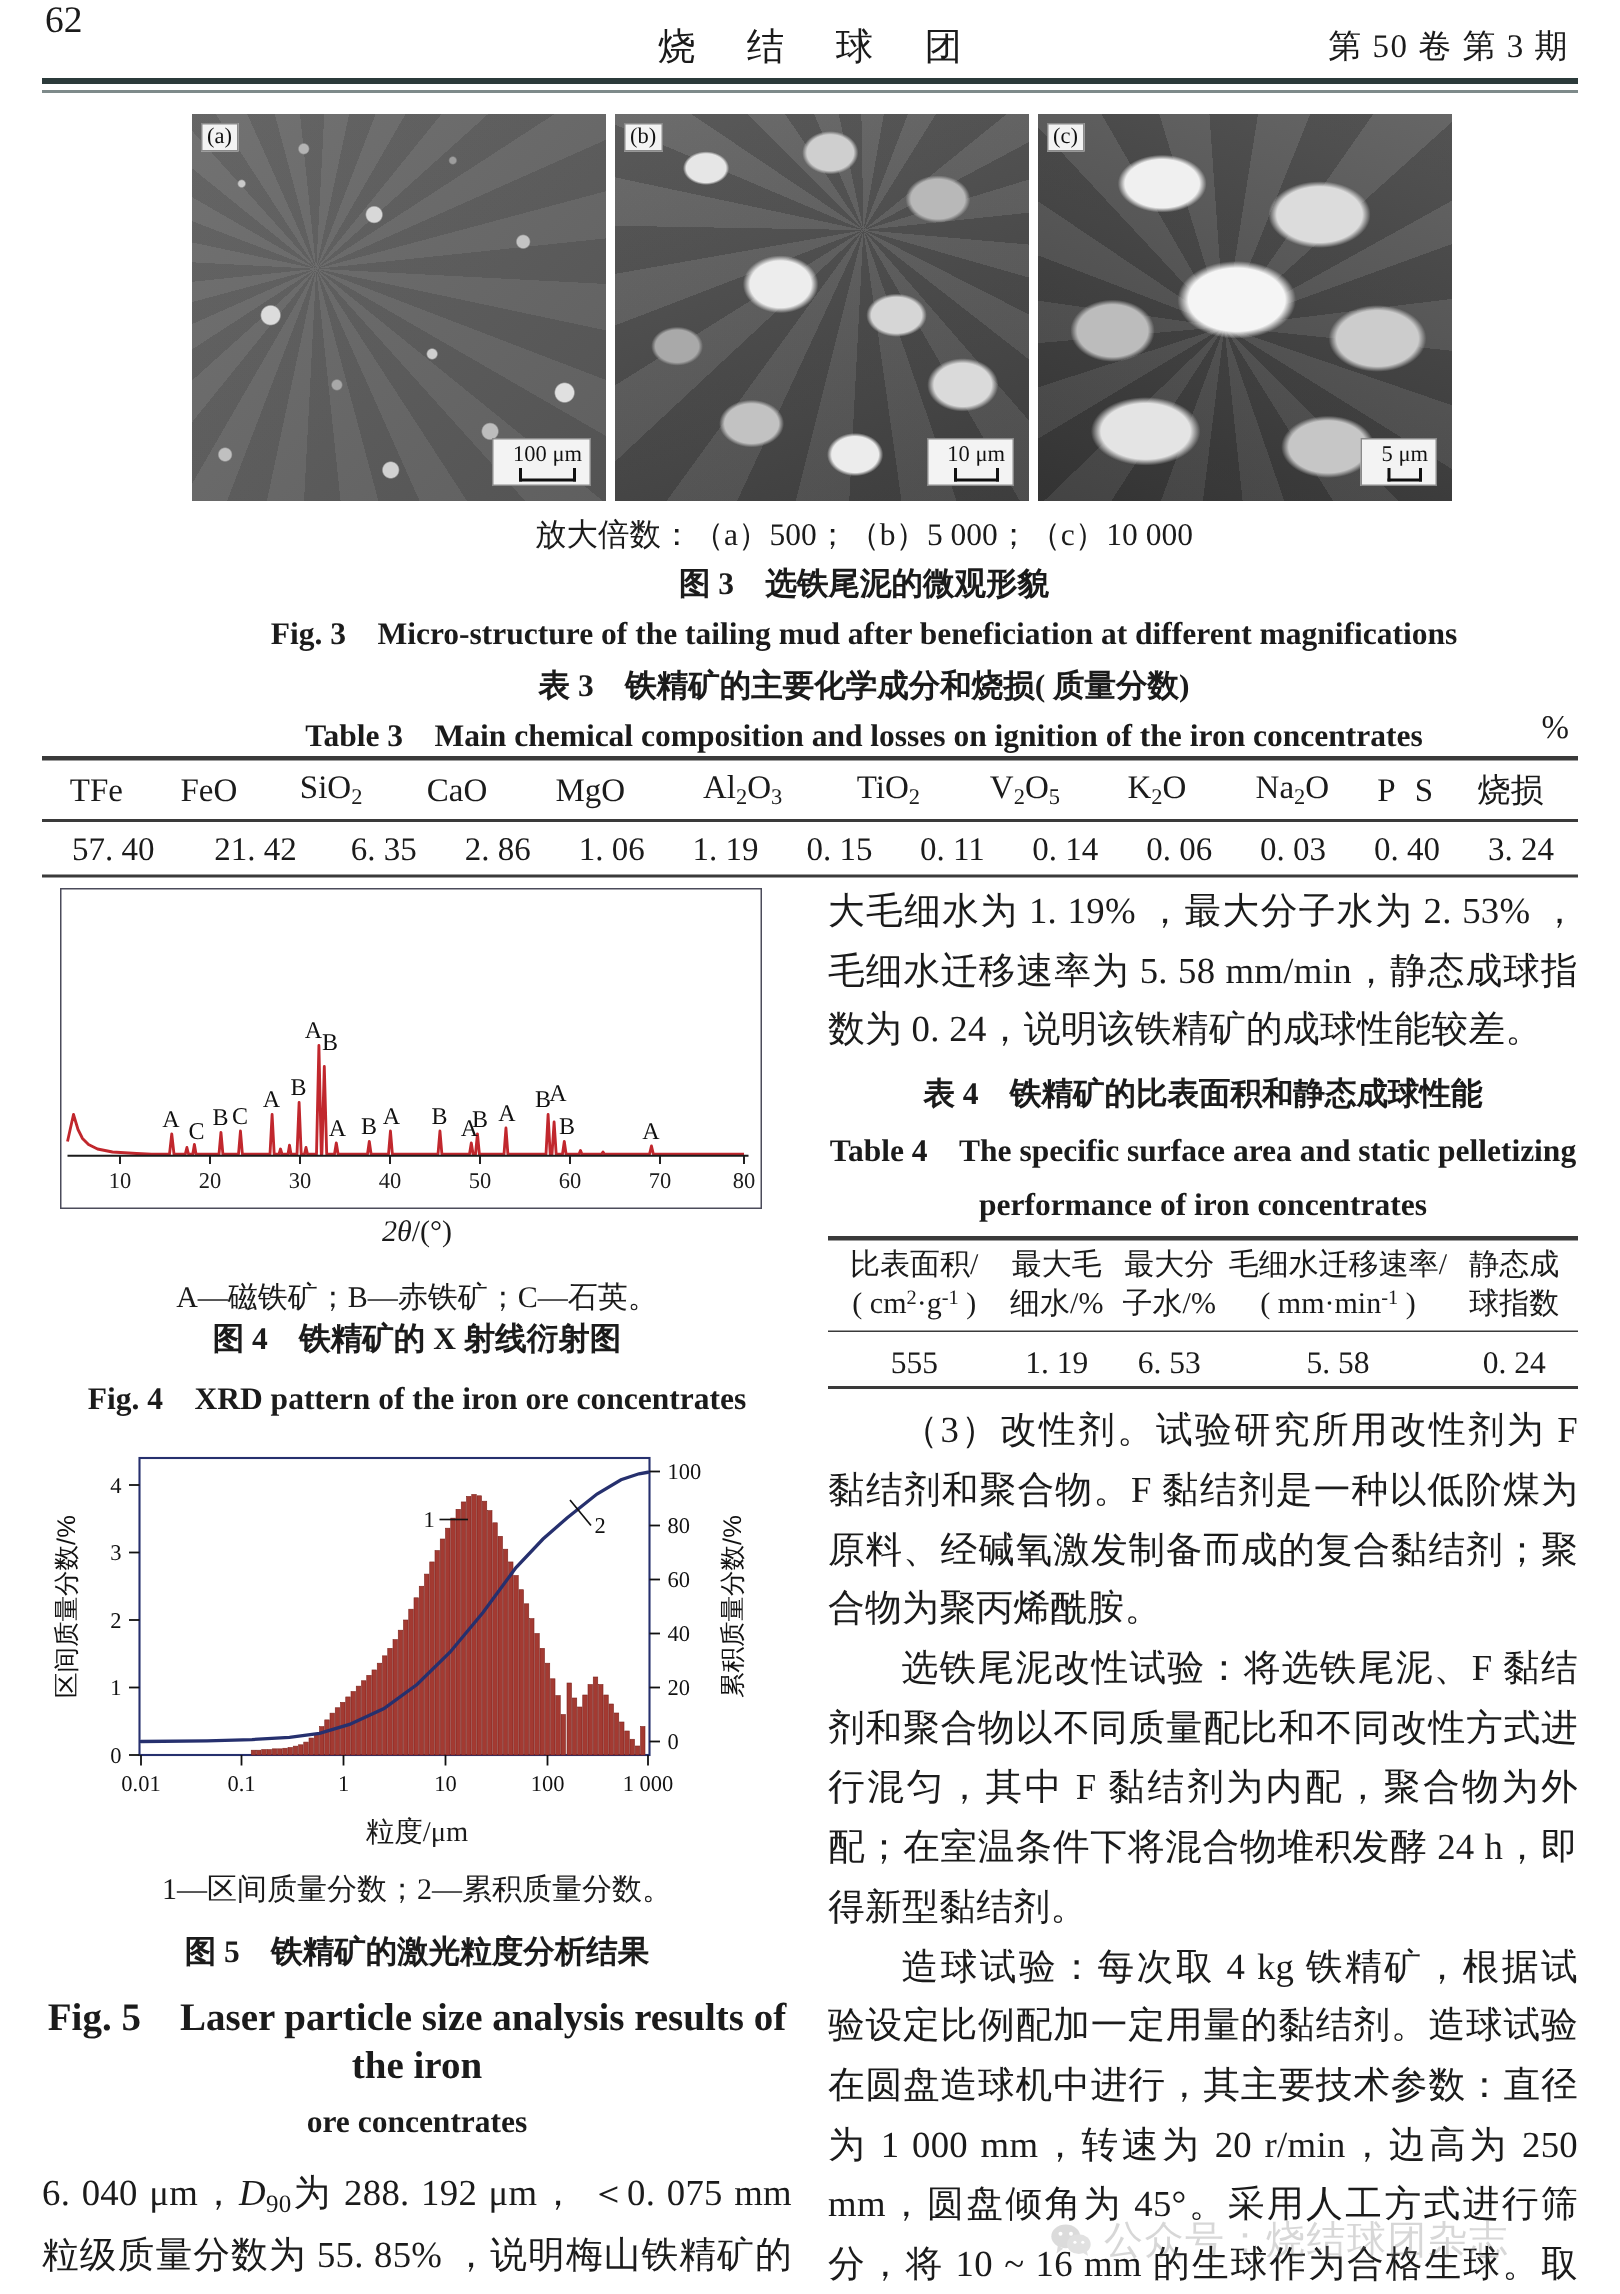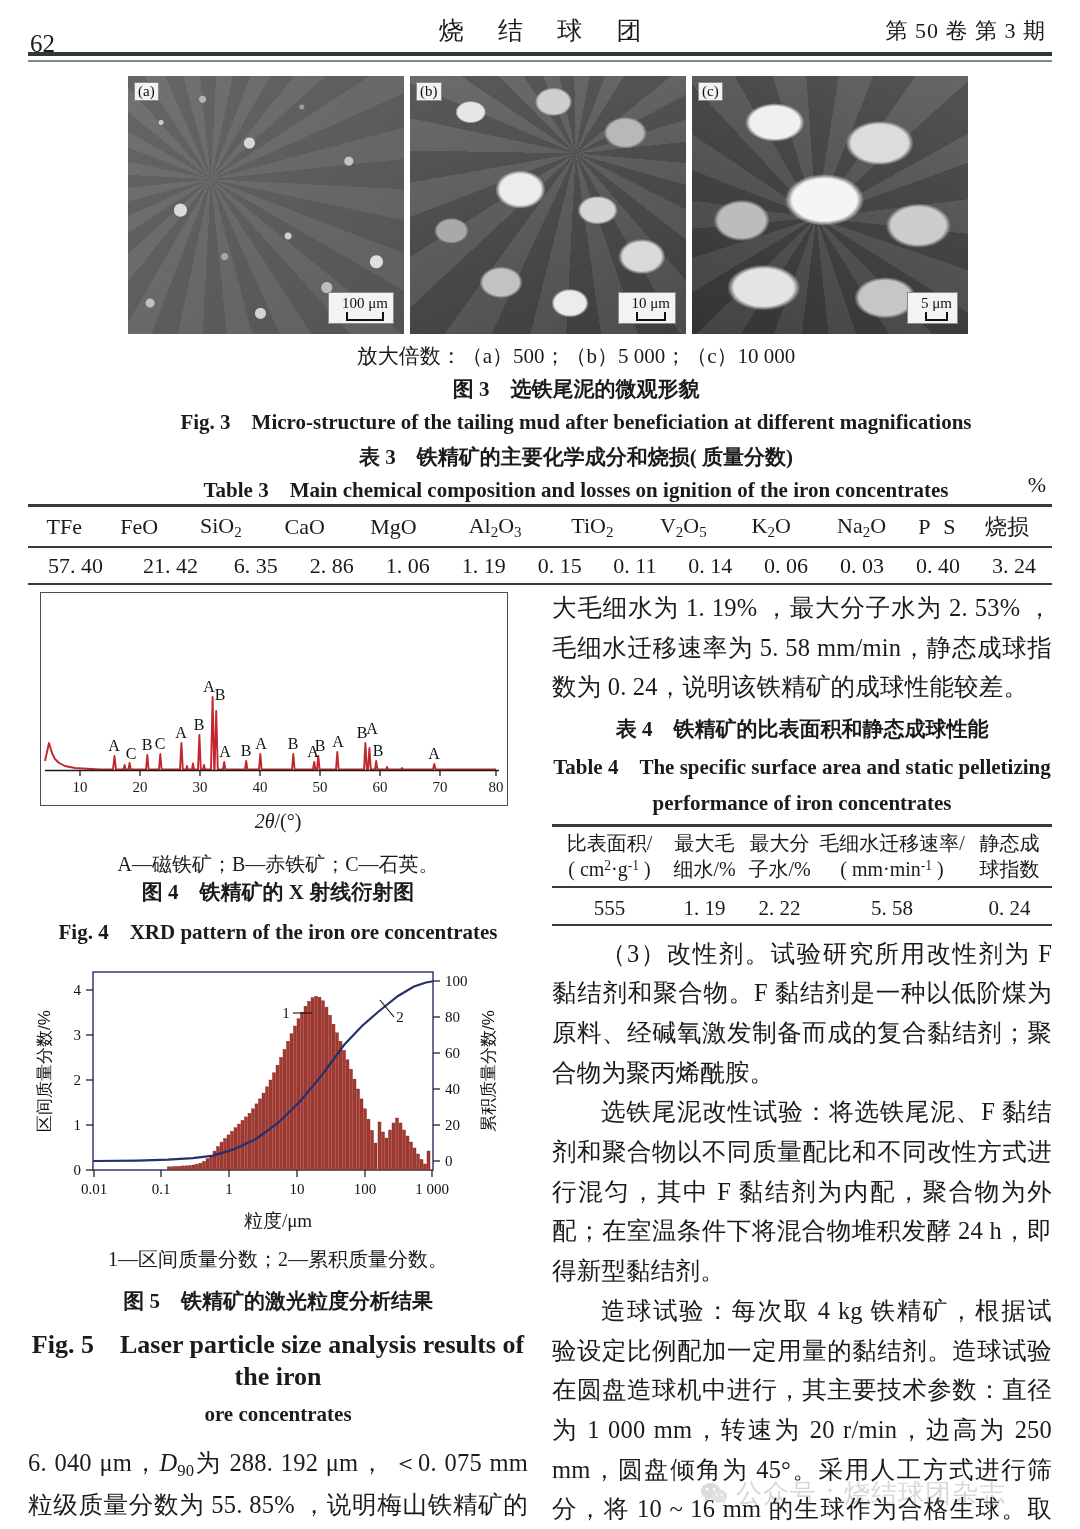--- a/index.html
+++ b/index.html
@@ -5,21 +5,21 @@
   html,body{margin:0;padding:0;}
   body{
     width:1080px;height:1529px;background:#fff;
     font-family:"Liberation Serif","DejaVu Serif",serif;
     color:#1b1b1b;position:relative;overflow:hidden;
   }
   .page{position:relative;width:1080px;height:1529px;}
 
   
   .hdr{position:absolute;left:0;top:0;width:1080px;height:58px;}
-  .hdr-pageno{position:absolute;left:30px;top:30px;font-size:25px;}
+  .hdr-pageno{position:absolute;left:30px;top:0;font-size:25px;}
   .hdr-title{position:absolute;left:0;top:14px;width:1080px;text-align:center;
              font-size:25px;letter-spacing:14px;text-indent:14px;}
   .hdr-vol{position:absolute;right:34px;top:16px;font-size:22px;letter-spacing:1px;}
   .rule-thick{position:absolute;left:28px;top:52px;width:1024px;height:4px;background:#2b3a3a;}
   .rule-thin{position:absolute;left:28px;top:60px;width:1024px;height:1.5px;background:#7e8a8a;}
 
   
   .sem-row{position:absolute;left:128px;top:76px;width:840px;height:258px;display:flex;gap:6px;}
   .sem{position:relative;flex:1;overflow:hidden;background:#555;}
   .sem-a{background:
@@ -512,21 +512,21 @@
           <col style="width:23%">
             <col style="width:15%">
             <col style="width:15%">
           <col style="width:30%">
             <col style="width:17%">
         </colgroup>
         <tbody>
           <tr>
             <td>555</td>
             <td>1. 19</td>
-            <td>2. 22</td>
+            <td>6. 53</td>
             <td>5. 58</td>
             <td>0. 24</td>
           </tr>
         </tbody>
       </table>
       <div class="line-bot"></div>
     </div>
 
     <p class="body ind" style="margin-top:8px;">（3）改性剂。试验研究所用改性剂为 F 黏结剂和聚合物。F 黏结剂是一种以低阶煤为原料、经碱氧激发制备而成的复合黏结剂；聚合物为聚丙烯酰胺。</p>
 

